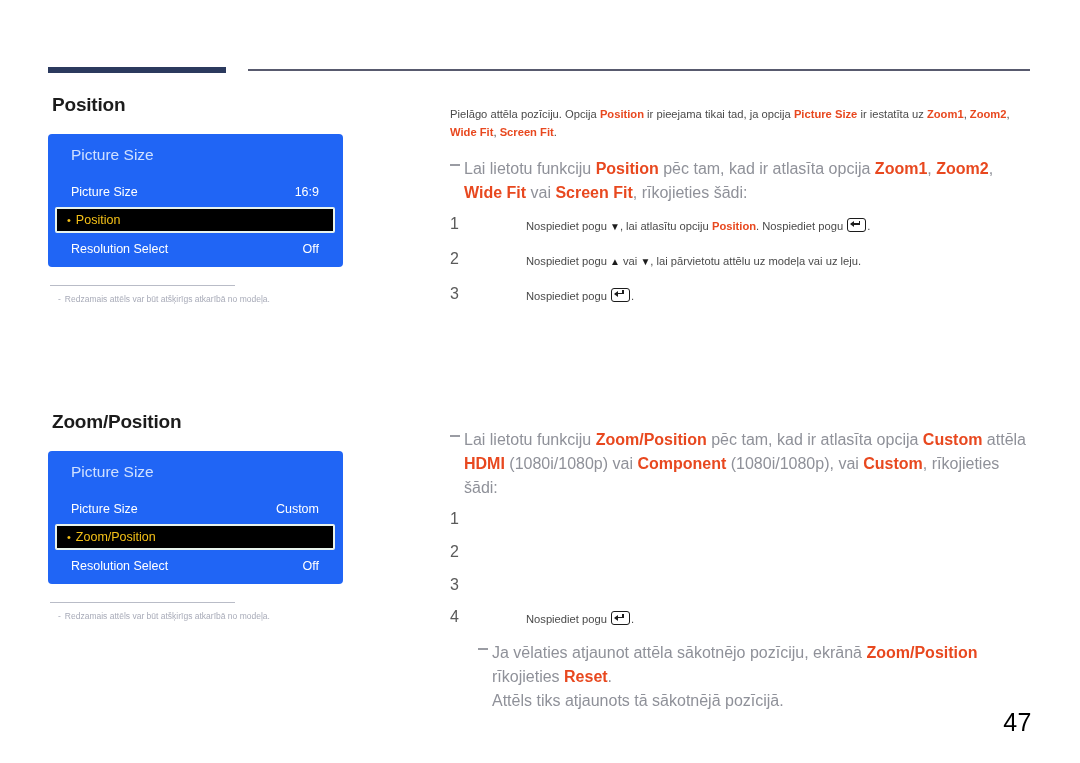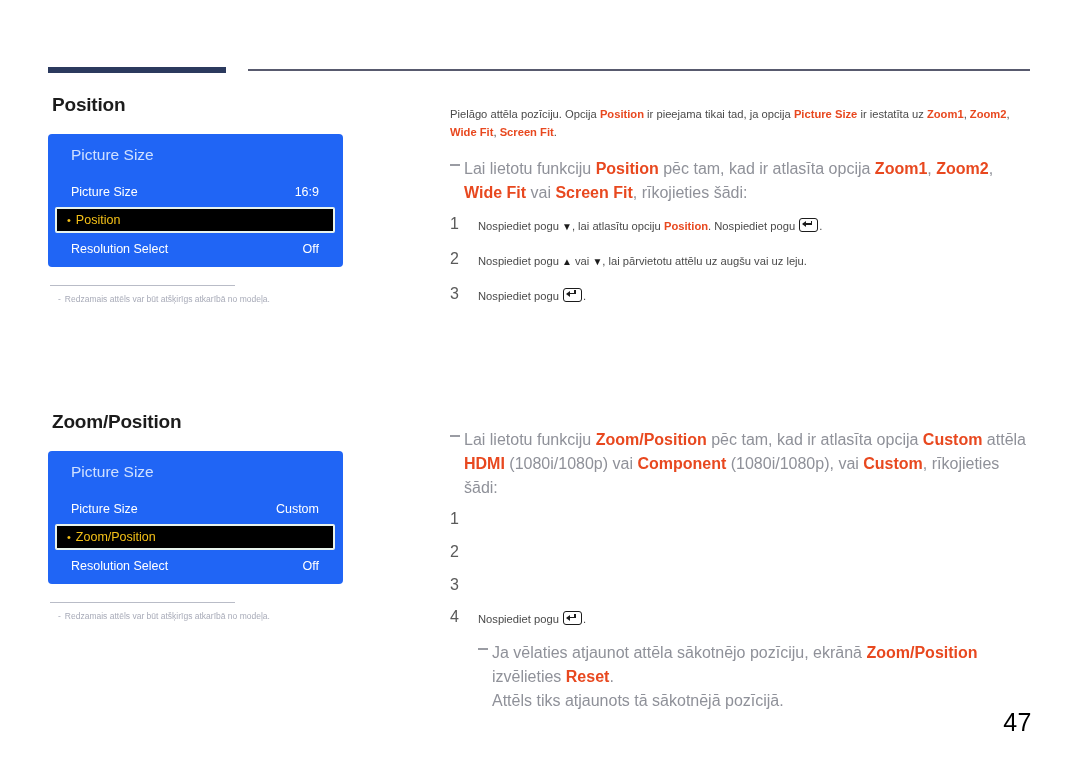--- a/index.html
+++ b/index.html
@@ -171,20 +171,21 @@
     font-size: 16px;
     color: #5a5a5a;
     line-height: 1.05;
     padding-top: 1px;
   }
   .step-text {
     font-size: 11.2px;
     line-height: 1.5;
     color: #4a4a4a;
     padding-top: 3px;
+    margin-left: 48px;
   }
 
   .subnote {
     margin-left: 28px;
     margin-top: -2px;
   }
 
   
   .arrow { font-size: 10px; color: #1c1c1c; }
   .enter-key {
@@ -280,21 +281,21 @@
 
     <div class="steps">
 
       <div class="step">
         <div class="step-num">1</div>
         <div class="step-text"><span>Nospiediet pogu </span><span class="arrow">▼</span><span>, lai atlasītu opciju </span><span class="em">Position</span><span>. Nospiediet pogu </span><span class="enter-key"><i class="enter-tip"></i></span><span>.</span></div>
       </div>
 
       <div class="step">
         <div class="step-num">2</div>
-        <div class="step-text"><span>Nospiediet pogu </span><span class="arrow">▲</span><span> vai </span><span class="arrow">▼</span><span>, lai pārvietotu attēlu uz augšu vai uz leju.</span></div>
+        <div class="step-text"><span>Nospiediet pogu </span><span class="arrow">▲</span><span> vai </span><span class="arrow">▼</span><span>, lai pārvietotu attēlu uz modeļa vai uz leju.</span></div>
       </div>
 
       <div class="step">
         <div class="step-num">3</div>
         <div class="step-text"><span>Nospiediet pogu </span><span class="enter-key"><i class="enter-tip"></i></span><span>.</span></div>
       </div>
 
     </div>
   </div>
 </div>
@@ -347,18 +348,18 @@
         <div class="step-num">3</div>
       </div>
 
       <div class="step">
         <div class="step-num">4</div>
         <div class="step-text"><span>Nospiediet pogu </span><span class="enter-key"><i class="enter-tip"></i></span><span>.</span></div>
       </div>
 
     </div>
 
-    <p class="note subnote"><span>Ja vēlaties atjaunot attēla sākotnējo pozīciju, ekrānā </span><span class="em">Zoom/Position</span><span> izvēlieties </span><span class="em">Reset</span><span>.</span><br><span>Attēls tiks atjaunots tā sākotnējā pozīcijā.</span></p>
+    <p class="note subnote"><span>Ja vēlaties atjaunot attēla sākotnējo pozīciju, ekrānā </span><span class="em">Zoom/Position</span><span> rīkojieties </span><span class="em">Reset</span><span>.</span><br><span>Attēls tiks atjaunots tā sākotnējā pozīcijā.</span></p>
 
   </div>
 </div>
 
 <div class="page-num">47</div>
 
 </body></html>

